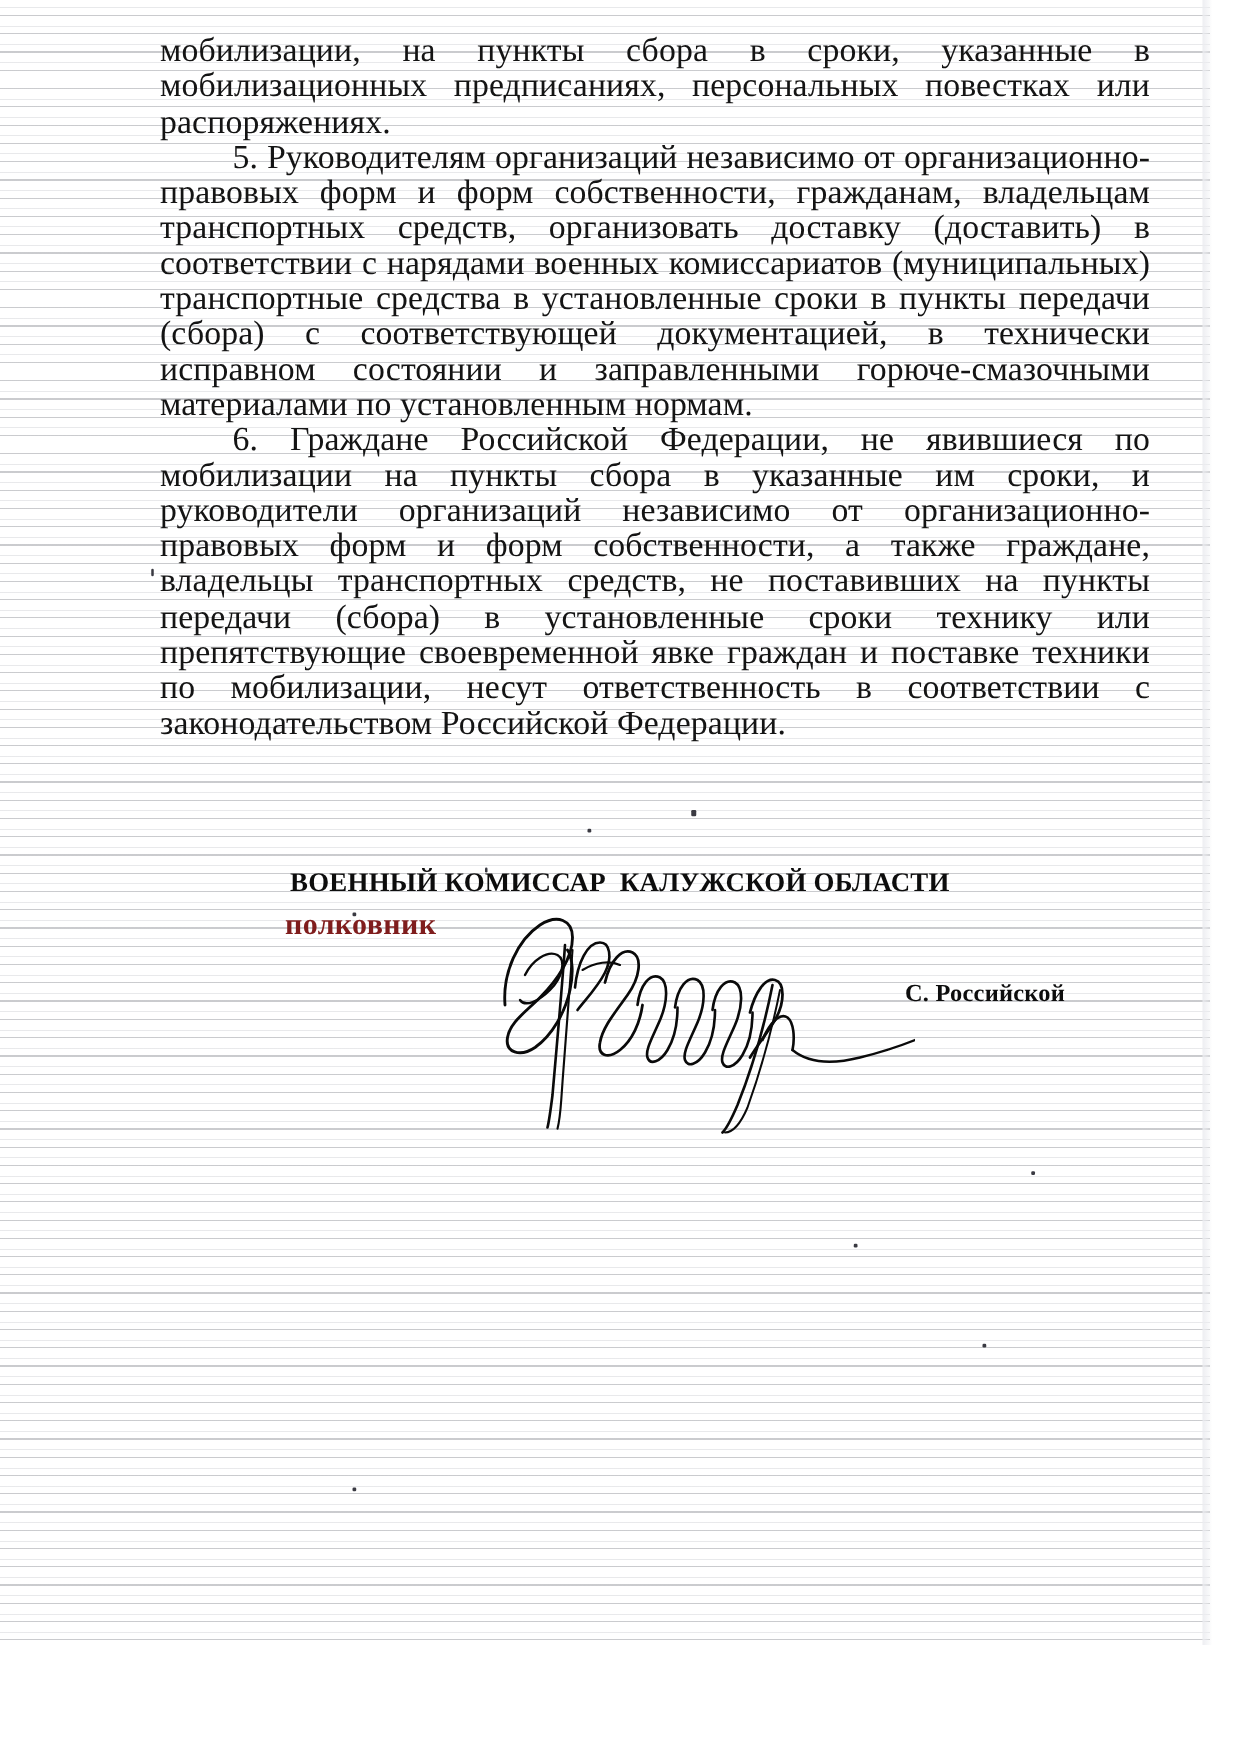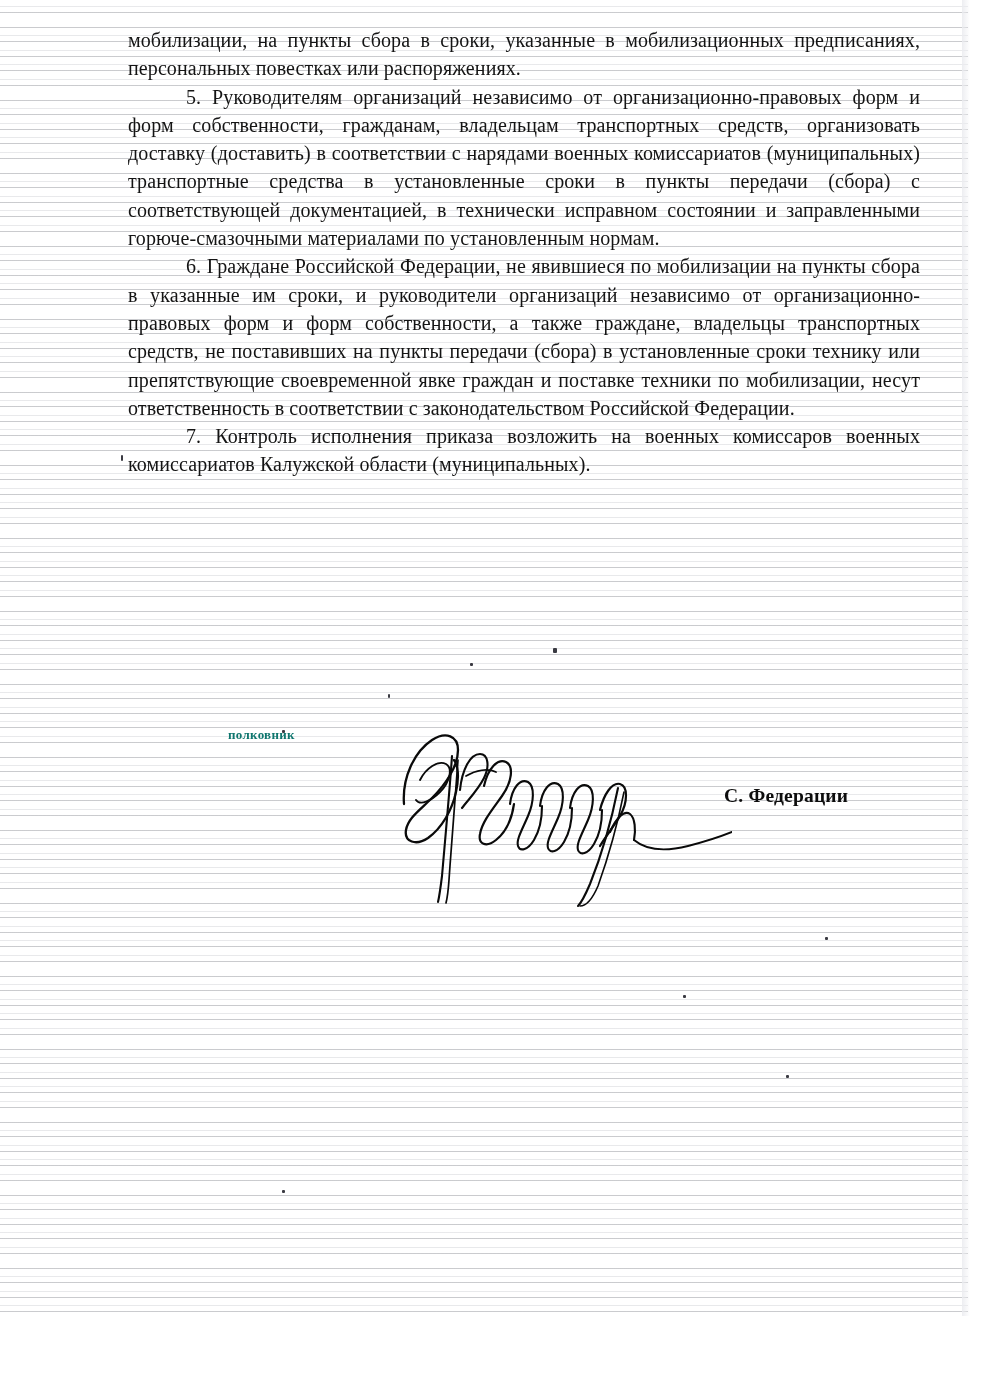--- a/index.html
+++ b/index.html
@@ -67,21 +67,21 @@
   .body-text {
     position: absolute;
     left: 128px;
     top: 26px;
     width: 792px;
   }
   p.para {
     margin: 0;
     text-align: justify;
     text-justify: inter-word;
-    font-size: 20px;
+    font-size: 27px;
     line-height: 28.3px;
     letter-spacing: 0.1px;
     color: #141414;
   }
   p.para.indent {
     text-indent: 58px;
     font-family: Liberation Serif, serif;
   }
   p.para:last-child {
     text-align-last: left;
@@ -100,24 +100,24 @@
     font-size: 21.5px;
     font-weight: bold;
     letter-spacing: 0.2px;
     white-space: pre;
     color: #0d0d0d;
   }
   .sig-rank {
     position: absolute;
     left: 228px;
     top: 33px;
-    font-size: 13px;
+    font-size: 24px;
     font-weight: bold;
     letter-spacing: 0.3px;
-    color: #0f766e;
+    color: #7f1d1d;
   }
   .sig-name {
     position: absolute;
     left: 724px;
     top: 785px;
     font-size: 19.5px;
     font-weight: bold;
     letter-spacing: 0.2px;
     color: #0d0d0d;
     z-index: 4;
@@ -156,28 +156,28 @@
   <div class="speck" style="left:282px; top:1190px; width:3px; height:3px;"></div>
   <div class="speck" style="left:388px; top:694px; width:2px; height:4px;"></div>
   <div class="speck" style="left:282px; top:730px; width:3px; height:3px;"></div>
 
   <div class="content">
 
     <div class="body-text">
       <p class="para">мобилизации, на пункты сбора в сроки, указанные в мобилизационных предписаниях, персональных повестках или распоряжениях.</p>
       <p class="para indent">5. Руководителям организаций независимо от организационно-правовых форм и форм собственности, гражданам, владельцам транспортных средств, организовать доставку (доставить) в соответствии с нарядами военных комиссариатов (муниципальных) транспортные средства в установленные сроки в пункты передачи (сбора) с соответствующей документацией, в технически исправном состоянии и заправленными горюче-смазочными материалами по установленным нормам.</p>
       <p class="para indent">6. Граждане Российской Федерации, не явившиеся по мобилизации на пункты сбора в указанные им сроки, и руководители организаций независимо от организационно-правовых форм и форм собственности, а также граждане, владельцы транспортных средств, не поставивших на пункты передачи (сбора) в установленные сроки технику или препятствующие своевременной явке граждан и поставке техники по мобилизации, несут ответственность в соответствии с законодательством Российской Федерации.</p>
-      <p class="para indent">7. Контроль исполнения приказа возложить на военных комиссаров военных комиссариатов Калужской области (муниципальных).</p>
     </div>
 
     <div class="sig-block">
+      <div class="sig-title">ВОЕННЫЙ КОМИССАР  КАЛУЖСКОЙ ОБЛАСТИ</div>
       <div class="sig-rank">полковник</div>
     </div>
 
-    <div class="sig-name">С. Федерации</div>
+    <div class="sig-name">С. Российской</div>
 
     <svg class="signature" viewBox="0 0 340 190" xmlns="http://www.w3.org/2000/svg">
       <g fill="none" stroke="#0a0a0a" stroke-linecap="round" stroke-linejoin="round">
 
         <path d="M12 78 C10 52, 22 26, 40 14 C54 5, 66 10, 66 24 C66 40, 54 58, 40 72 C28 84, 16 92, 14 104 C12 116, 24 120, 36 112 C50 102, 60 84, 64 66 C67 52, 66 40, 62 34" stroke-width="2.3"></path>
 
         <path d="M28 54 C34 42, 46 34, 54 38 C61 42, 58 56, 48 66 C39 75, 28 80, 24 74" stroke-width="1.9"></path>
 
         <path d="M60 30 C58 60, 54 104, 50 150 C48 166, 47 172, 46 176" stroke-width="2.1"></path>
         <path d="M66 34 C64 64, 60 110, 57 154 C56 168, 55 173, 54 177" stroke-width="1.7"></path>

